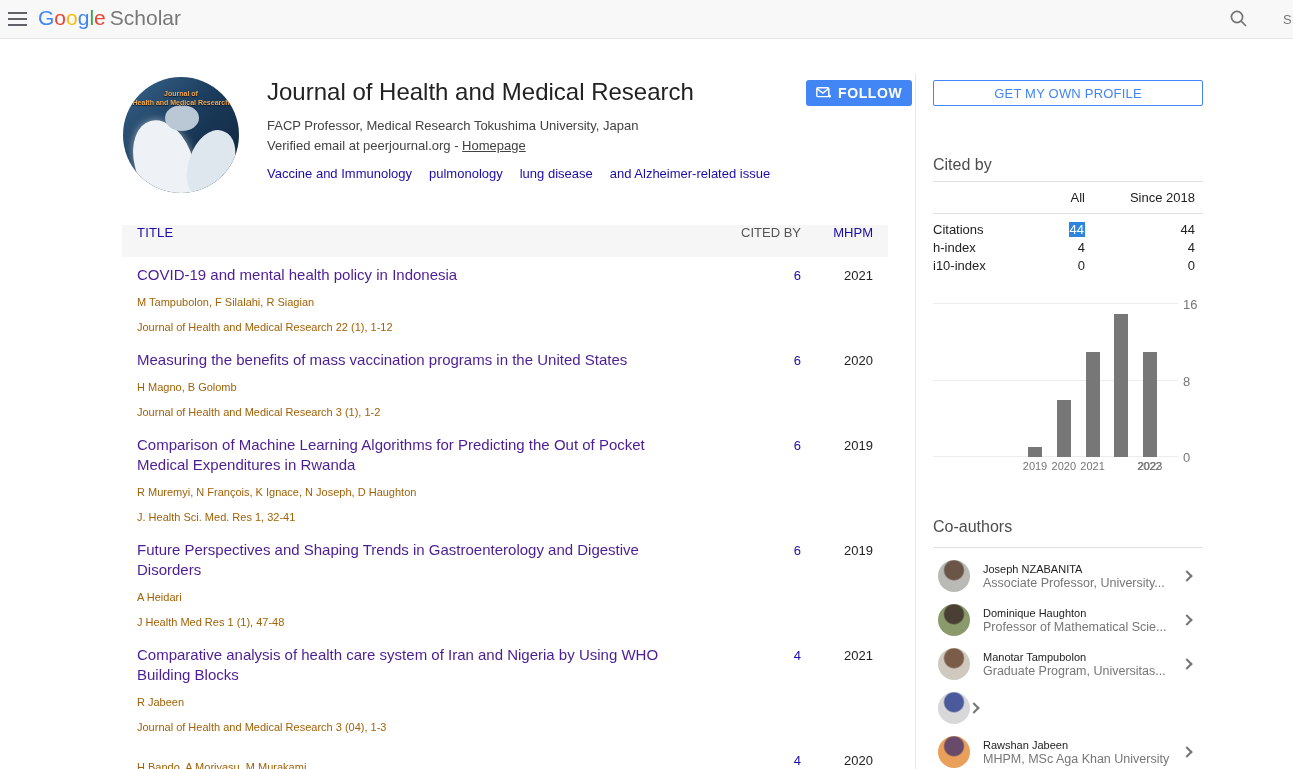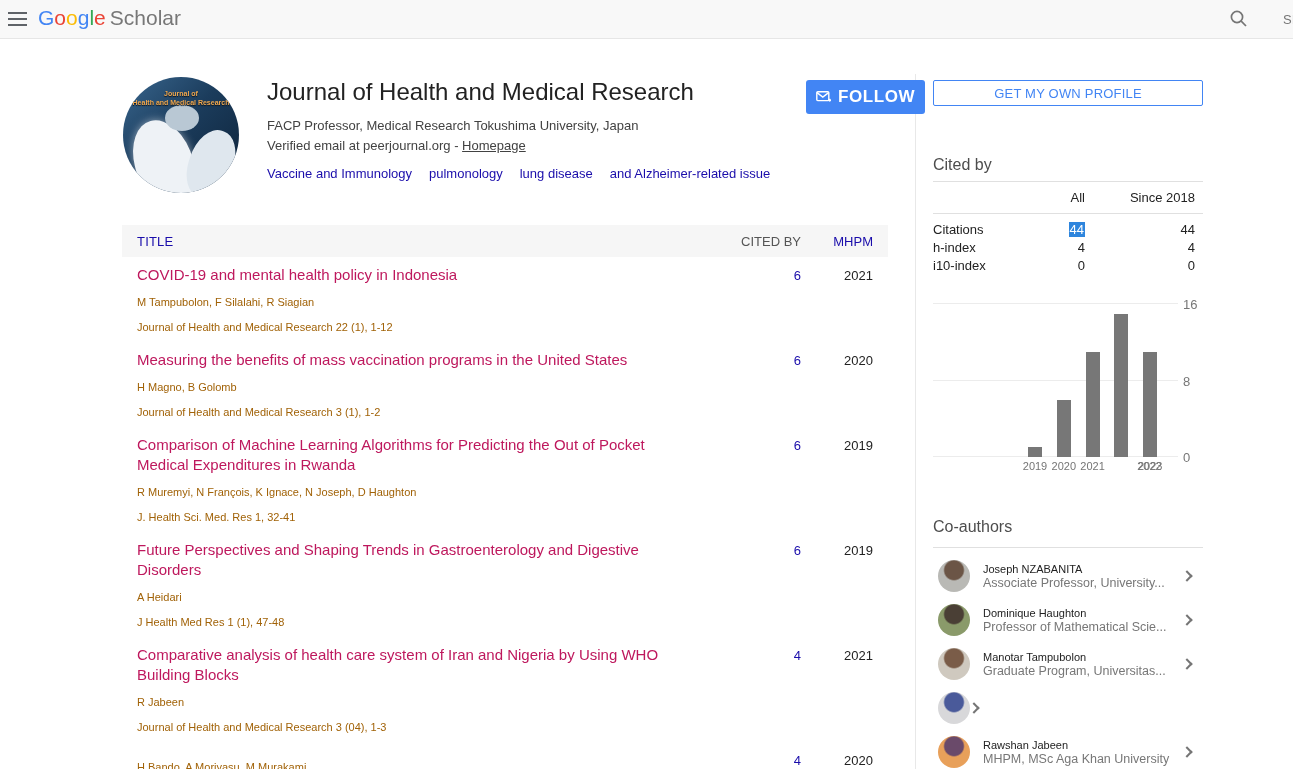--- a/index.html
+++ b/index.html
@@ -39,35 +39,35 @@
                   background:#b9c8d4; border-radius:50%; }
 
   .prof-info { position:absolute; left:145px; top:18px; width:530px; }
   .prof-name { font-size:24px; color:#222; font-weight:400; }
   .prof-aff  { margin-top:12px; font-size:13px; color:#424242; }
   .prof-mail { margin-top:5px; font-size:13px; color:#424242; }
   .prof-mail a { color:#424242; text-decoration:underline; cursor:pointer; }
   .prof-tags { margin-top:13px; font-size:13px; }
   .prof-tags span { color:#1a0dab; margin-right:17px; cursor:pointer; }
 
-  .follow-btn { position:absolute; left:684px; top:20px; height:34px; padding:0 10px;
-                background:#4285f4; border-radius:3px; color:#fff; font-size:17px;
+  .follow-btn { position:absolute; left:684px; top:20px; height:26px; padding:0 10px;
+                background:#4285f4; border-radius:3px; color:#fff; font-size:14px;
                 font-weight:bold; letter-spacing:.6px; display:flex; align-items:center;
                 gap:7px; cursor:pointer; border:none; }
 
   
   .pubs { position:absolute; left:0; top:165px; width:766px; }
-  .tbl-head { display:flex; align-items:center; height:32px; background:#f6f6f6; font-size:13px; }
+  .tbl-head { display:flex; align-items:flex-start; height:32px; background:#f6f6f6; font-size:13px; }
   .th-title { flex:1; padding-left:15px; color:#1a0dab; letter-spacing:.2px; cursor:pointer; }
   .th-cited { width:110px; text-align:right; color:#555; }
   .th-year  { width:87px; text-align:right; padding-right:15px; color:#1a0dab; cursor:pointer; }
 
   .pub-row { display:flex; padding:8px 0 7px; }
   .pub-main { flex:1; padding-left:15px; padding-right:26px; }
-  .pub-title { font-size:15px; color:#be185d; line-height:20px; cursor:pointer; }
+  .pub-title { font-size:15px; color:#4c1d95; line-height:20px; cursor:pointer; }
   .pub-meta  { font-size:11px; color:#a16207; line-height:15px; margin-top:10px; }
   .pub-cited { width:110px; text-align:right; font-size:13px; color:#1a0dab; padding-top:3px; cursor:pointer; }
   .pub-year  { width:87px; text-align:right; padding-right:15px; font-size:13px; color:#222; padding-top:3px; }
 
   
   .sidebar { position:absolute; left:933px; top:60px; width:270px; }
   .gmop-btn { position:absolute; left:0; top:20px; width:270px; height:26px; background:#fff;
               border:1px solid #4285f4; border-radius:2px; color:#4285f4; font-size:13px;
               display:flex; align-items:center; justify-content:center; letter-spacing:.2px; cursor:pointer; }
   .sb-h { position:absolute; left:0; font-size:16px; color:#4d4d4d; }

